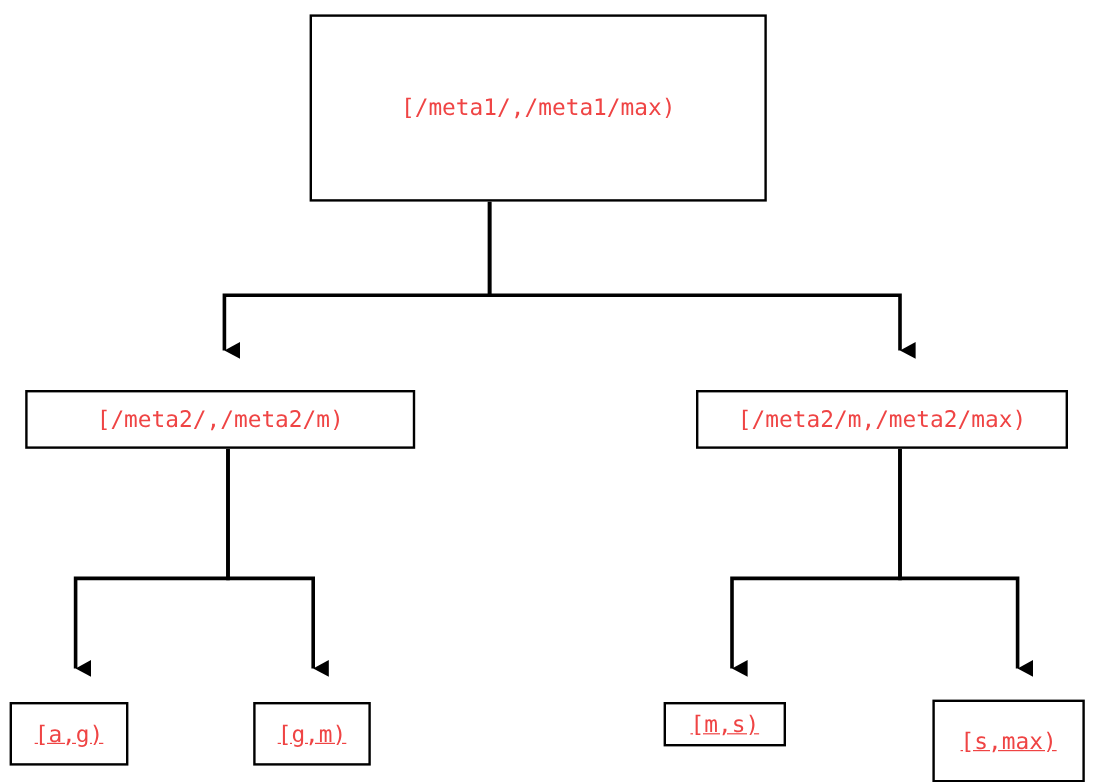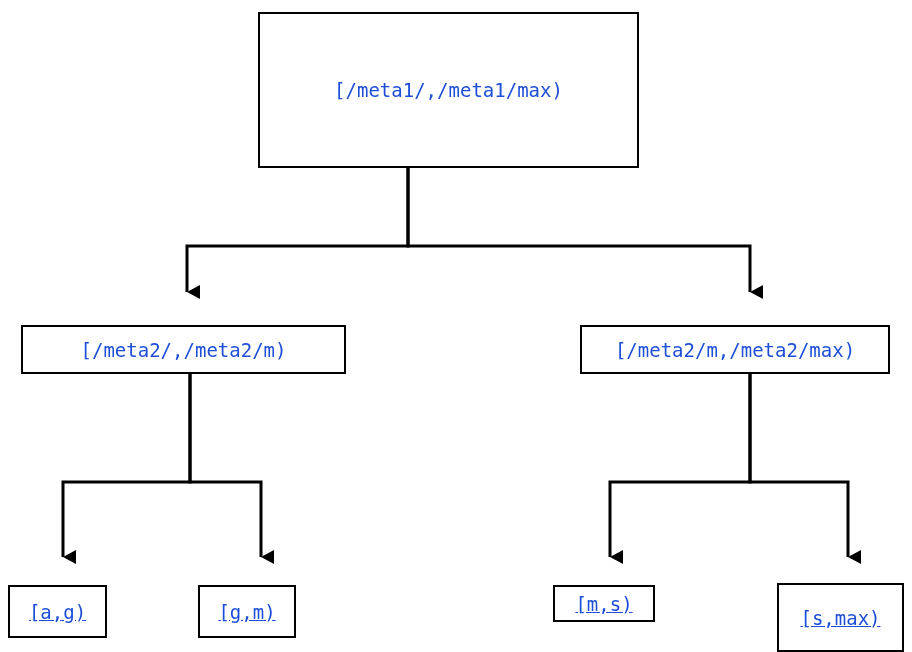--- a/index.html
+++ b/index.html
@@ -17,21 +17,21 @@
     font-family: "DejaVu Sans Mono", "Liberation Mono", monospace;
   }
   .node {
     position: absolute;
     box-sizing: border-box;
     border: 2px solid #000000;
     background: #ffffff;
     display: flex;
     align-items: center;
     justify-content: center;
-    color: #1d4ed8;
+    color: #ef4444;
     white-space: pre;
     letter-spacing: 0px;
   }
   .node-root {
     font-size: 19px;
   }
   .node-mid {
     font-size: 19px;
   }
   .node-leaf {
@@ -90,21 +90,21 @@
   </div>
 
   <div class="node node-mid" style="left:580px; top:325px; width:310px; height:49px;">
     <span>[/meta2/m,/meta2/max)</span>
   </div>
 
   <div class="node node-leaf" style="left:8px; top:585px; width:99px; height:53px;">
     <span>[a,g)</span>
   </div>
 
-  <div class="node node-leaf" style="left:198px; top:585px; width:98px; height:53px;">
+  <div class="node node-leaf" style="left:211px; top:585px; width:98px; height:53px;">
     <span>[g,m)</span>
   </div>
 
   <div class="node node-leaf" style="left:553px; top:585px; width:102px; height:37px;">
     <span>[m,s)</span>
   </div>
 
   <div class="node node-leaf" style="left:777px; top:583px; width:127px; height:69px;">
     <span>[s,max)</span>
   </div>

